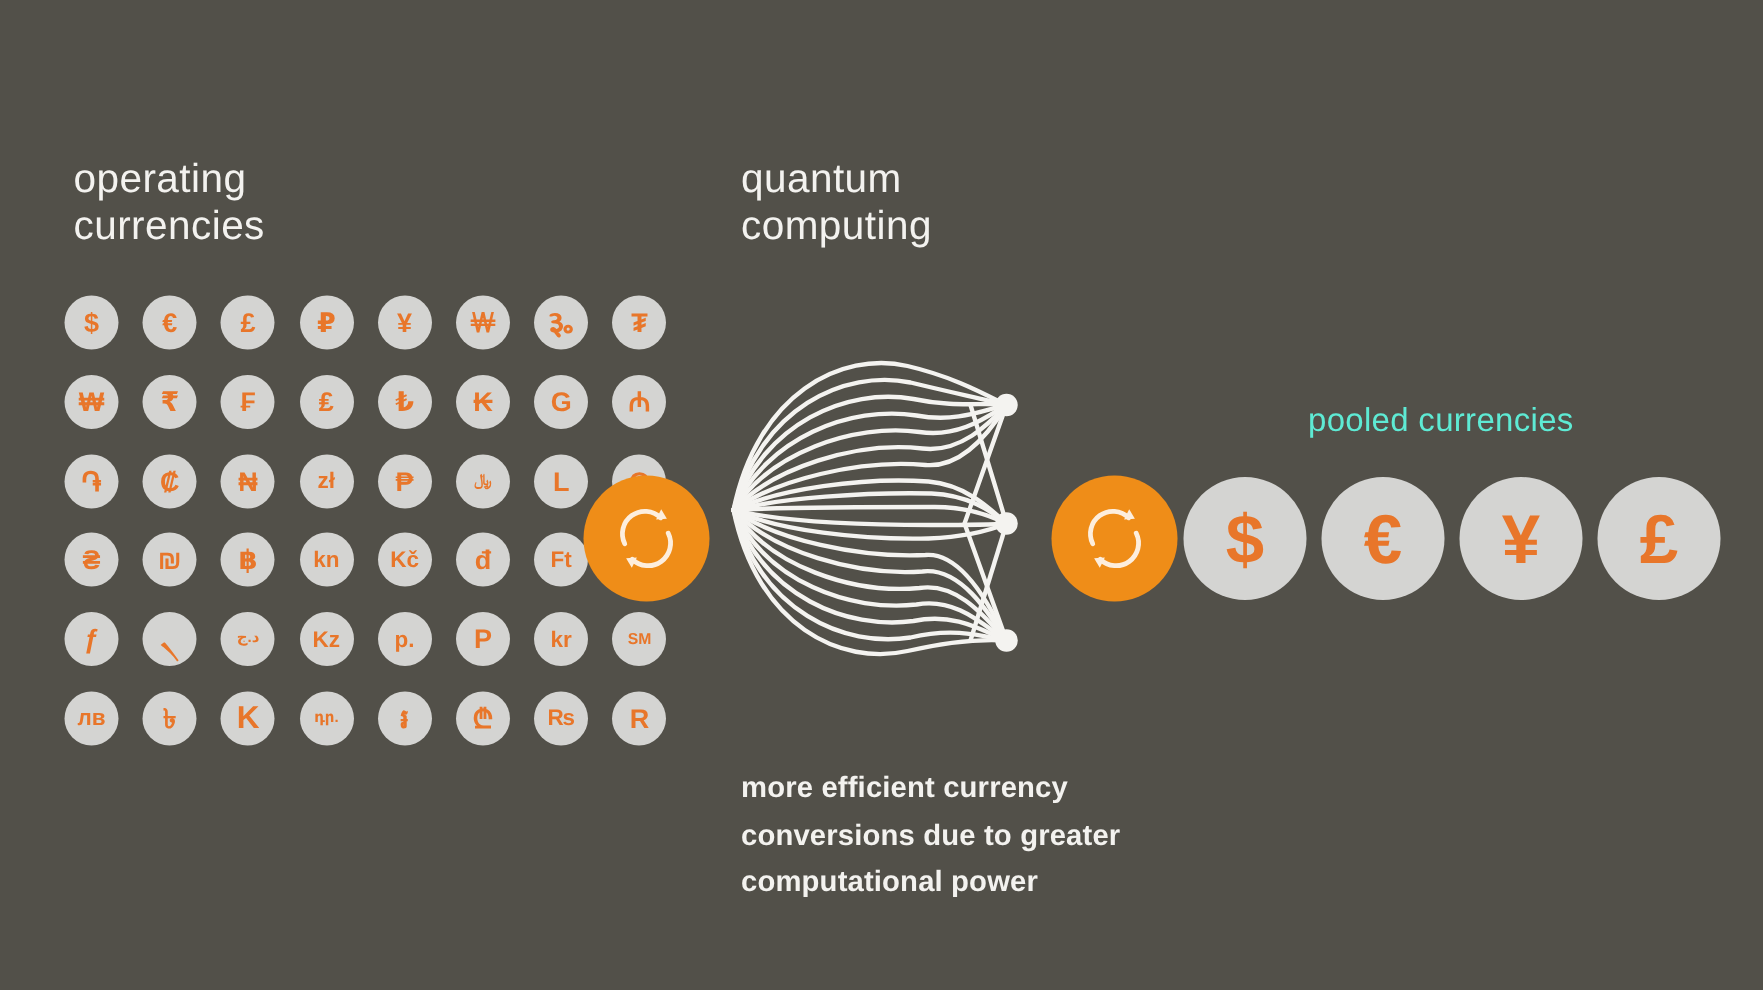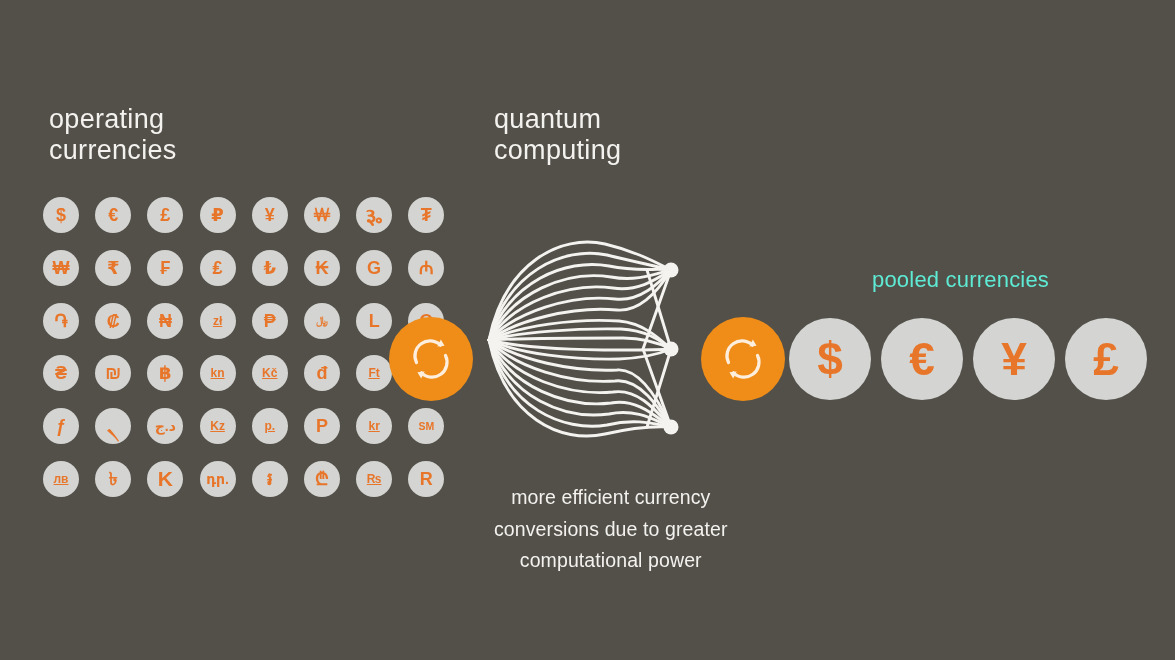--- a/index.html
+++ b/index.html
@@ -23,44 +23,44 @@
   }
   #heading-operating{left:49px;top:104px;}
   #heading-quantum{left:494px;top:104px;}
 
   .pooled-title{
     position:absolute;left:872px;top:267px;
     color:#5eead4;font-size:22px;letter-spacing:0.2px;font-weight:400;
   }
 
   .caption{
-    position:absolute;left:494px;top:482px;
+    position:absolute;left:494px;top:510px;
     color:#f3f2ef;font-size:19.5px;line-height:31.5px;
-    letter-spacing:0.1px;white-space:pre-line;font-weight:400;text-align:center;
+    letter-spacing:0.1px;white-space:pre-line;font-weight:700;
   }
 
   
   #coin-grid{
     position:absolute;left:43px;top:197px;
     display:grid;
     grid-template-columns:repeat(8,52.2px);
     grid-auto-rows:52.8px;
   }
   .coin-sm{
     width:36px;height:36px;border-radius:50%;
     background:#d4d4d2;
     display:flex;align-items:center;justify-content:center;
     color:#e8762a;
     font-size:18px;font-weight:700;
     line-height:1;
     overflow:hidden;
   }
-  .coin-sm.t-sm{font-size:12px;text-decoration:underline;}
+  .coin-sm.t-sm{font-size:15px;}
   .coin-sm.t-xs{font-size:10.5px;}
-  .coin-sm.t-xxs{font-size:14px;}
+  .coin-sm.t-xxs{font-size:10px;}
   .coin-sm.t-lg{font-size:21px;}
 
   
   .sync{
     position:absolute;width:84px;height:84px;border-radius:50%;
     background:#ef8d18;
     display:flex;align-items:center;justify-content:center;
   }
   #sync-left{left:389px;top:317px;}
   #sync-right{left:701px;top:317px;}

